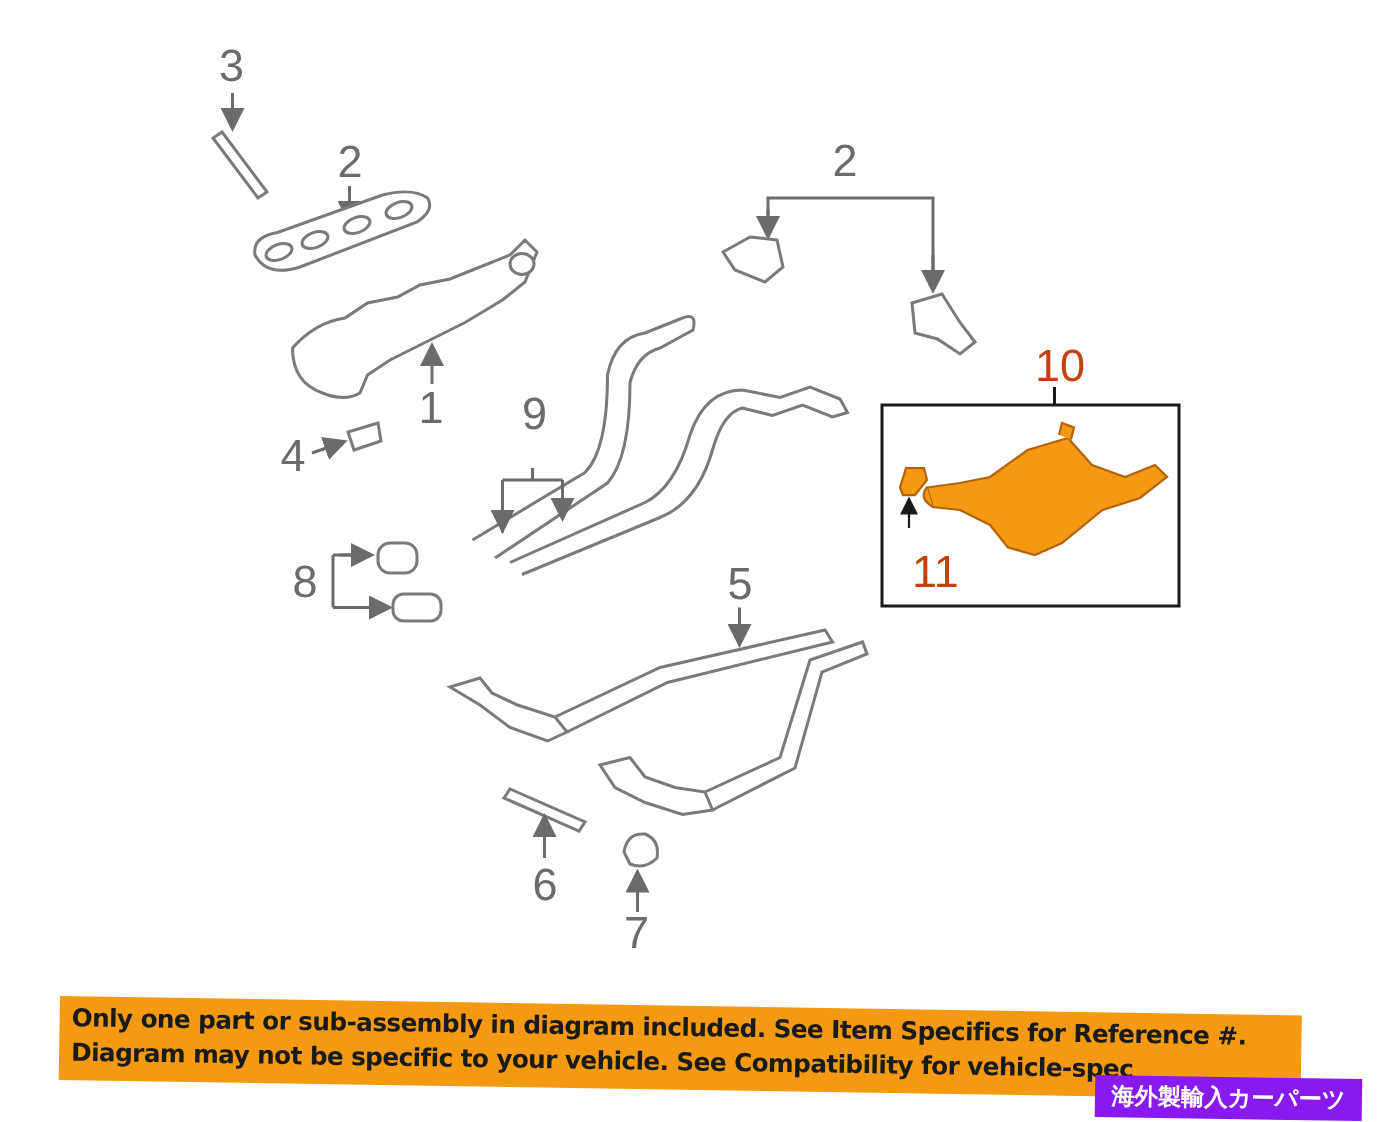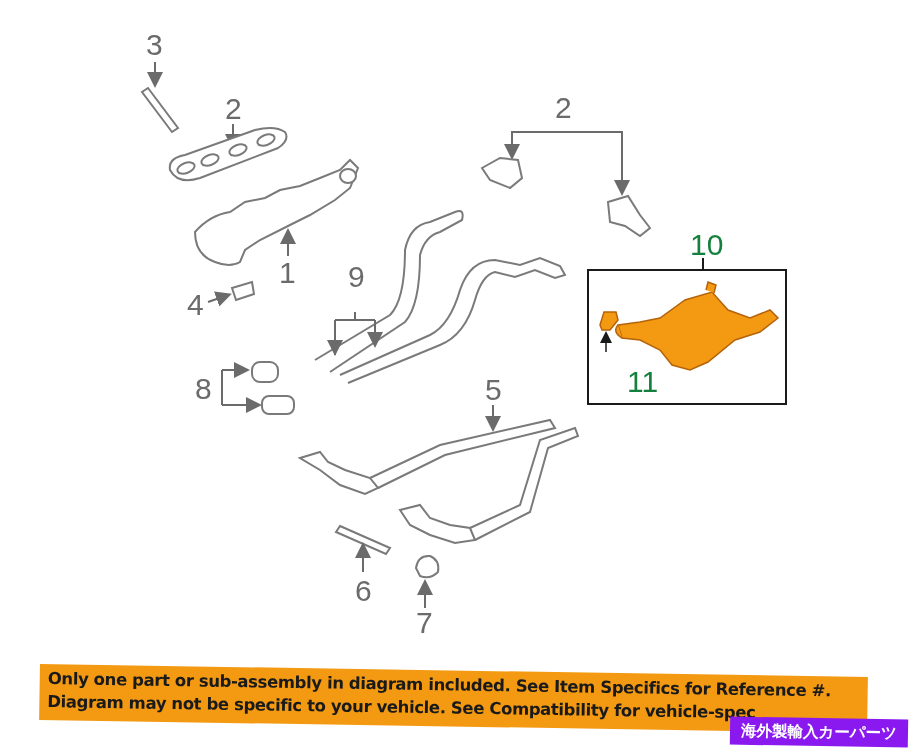--- a/index.html
+++ b/index.html
@@ -1,20 +1,20 @@
 <!DOCTYPE html>
 <html><head>
 <meta charset="utf-8">
 <style>
   html, body { margin:0; padding:0; }
   body { width:924px; height:748px; background:#ffffff; position:relative; overflow:hidden;
          font-family:"Liberation Sans", sans-serif; }
   .diagram { position:absolute; left:0; top:0; width:924px; height:748px; }
   .callout { position:absolute; font-family:"Liberation Sans", sans-serif; font-size:30px; color:#6b6b6b; line-height:1; }
-  .callout.dark { color:#15803d; }
+  .callout.dark { color:#c2410c; }
   .banner { position:absolute; left:40px; top:664px; width:828px; height:56px; background:#f39a12;
             transform:rotate(0.9deg); transform-origin:left top; }
   .banner-line { position:absolute; left:8px; font-family:"DejaVu Sans", sans-serif; font-weight:bold;
                  font-size:16.5px; color:#1a1a1a; white-space:nowrap; letter-spacing:-0.4px; }
   .banner-line.l1 { top:5px; }
   .banner-line.l2 { top:28px; }
   .badge { position:absolute; left:730px; top:718px; width:178px; height:28px; background:#8a19f0;
            color:#ffffff; font-family:"DejaVu Sans", sans-serif; font-weight:bold; font-size:15.5px;
            line-height:28px; text-align:center; transform:rotate(0.9deg); white-space:nowrap; }
 </style>
@@ -114,21 +114,21 @@
   </svg>
 
   
   <span class="callout" style="left:146px;top:30px;">3</span>
   <span class="callout" style="left:225px;top:94px;">2</span>
   <span class="callout" style="left:279px;top:258px;">1</span>
   <span class="callout" style="left:187px;top:290px;">4</span>
   <span class="callout" style="left:348px;top:262px;">9</span>
   <span class="callout" style="left:555px;top:93px;">2</span>
   <span class="callout dark" style="left:690px;top:230px;">10</span>
-  <span class="callout dark" style="left:627px;top:367px;">11</span>
+  <span class="callout dark" style="left:608px;top:367px;">11</span>
   <span class="callout" style="left:195px;top:374px;">8</span>
   <span class="callout" style="left:485px;top:375px;">5</span>
   <span class="callout" style="left:355px;top:576px;">6</span>
   <span class="callout" style="left:416px;top:608px;">7</span>
 </div>
 
 <div class="banner">
   <span class="banner-line l1">Only one part or sub-assembly in diagram included. See Item Specifics for Reference #.</span>
   <span class="banner-line l2">Diagram may not be specific to your vehicle. See Compatibility for vehicle-spec</span>
 </div>

